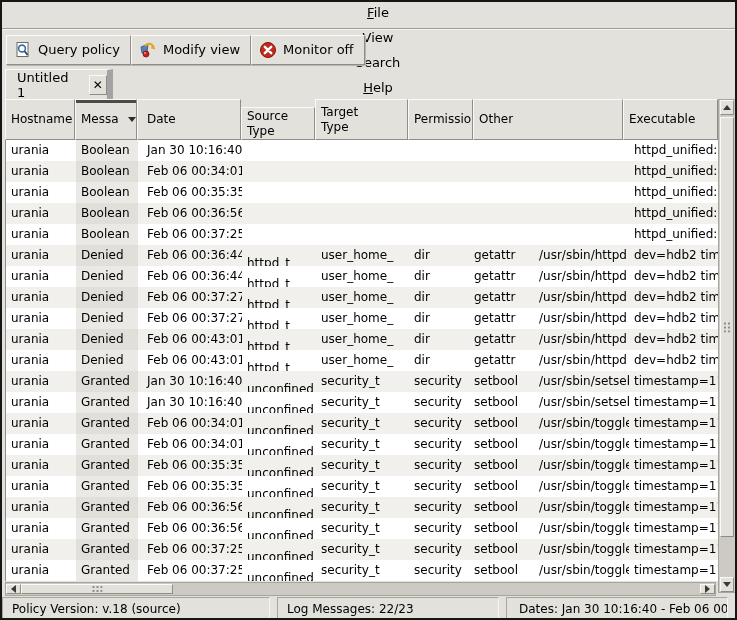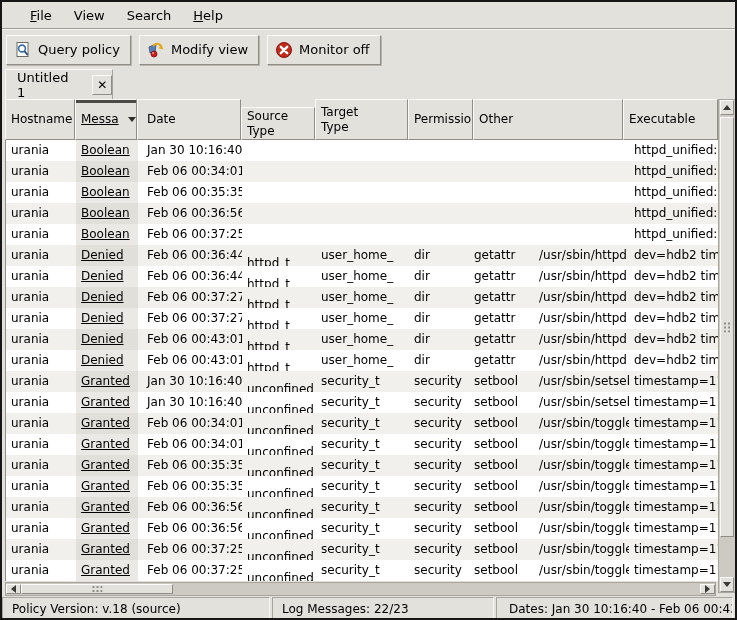--- a/index.html
+++ b/index.html
@@ -5,40 +5,40 @@
   * { margin:0; padding:0; box-sizing:border-box; }
   html,body { width:737px; height:620px; }
   body { font-family:"DejaVu Sans", sans-serif; font-size:12px; color:#000; }
 
   .window { position:relative; width:737px; height:620px; background:#e2e1dc;
             border:2px solid #161616; overflow:hidden; }
 
   
   .menubar { position:absolute; left:0; top:0; right:0; height:27px;
              display:flex; align-items:center; padding-left:19px; gap:4px;
-             border-bottom:1px solid #a09d96; box-shadow:0 1px 0 #f6f5f1; }
+             border-bottom:1px solid #a09d96; box-shadow:0 1px 0 #f6f5f1;flex-direction:column; }
   .menu-item { padding:3px 9px; font-size:13px; cursor:default; }
   .menu-item u { text-decoration:underline; }
 
   
   .toolbar { position:absolute; left:0; top:29px; right:0; height:37px;
              display:flex; align-items:center; padding-left:4px; }
   .tb-btn { height:30px; display:flex; align-items:center; gap:6px; padding:0 10px 0 7px;
-            margin-right:8px; background:#e2e1dc; font-size:13px;
+            background:#e2e1dc; font-size:13px;
             border-top:1px solid #fbfaf8; border-left:1px solid #fbfaf8;
             border-right:1px solid #8f8d85; border-bottom:1px solid #8f8d85;
             box-shadow:1px 1px 0 #b9b6b0; }
   .tb-icon { width:18px; height:18px; display:inline-flex; }
 
   
   .tabbar { position:absolute; left:0; top:66px; right:0; height:31px; }
   .tab { position:absolute; left:3px; bottom:0; width:108px; height:30px;
          background:#e2e1dc; display:flex; align-items:center;
          border-top:1px solid #fbfaf8; border-left:1px solid #fbfaf8;
-         border-right:1px solid #a3a3a3; padding-left:11px; }
+         border-right:6px solid #a3a3a3; padding-left:11px; }
   .tab-label { font-size:13px; }
   .tab-close { margin-left:13px; width:20px; height:20px; display:flex; align-items:center;
                justify-content:center; background:#e2e1dc; font-weight:bold; font-size:12px;
                border-top:1px solid #fbfaf8; border-left:1px solid #fbfaf8;
                border-right:1px solid #8f8d85; border-bottom:1px solid #8f8d85; cursor:default; }
 
   
   .thead { position:absolute; left:3px; top:97px; width:713px; height:41px; display:flex; }
   .th { background:#e2e1dc; display:flex; align-items:center; padding:2px 5px;
         border-top:1px solid #fbfaf8; border-left:1px solid #fbfaf8;
@@ -54,21 +54,21 @@
            background:#d946ef; overflow:hidden;
            border-left:1px solid #8f8d85; }
   .tr { display:flex; height:21px; }
   .tr.odd  { background:#ffffff; }
   .tr.even { background:#f1f0ec; }
   .td { padding:3px 5px 0 5px; white-space:nowrap; overflow:hidden; }
   .tr.odd  .td-sorted { background:#eae9e5; }
   .tr.even .td-sorted { background:#e0dfda; }
 
   .c-hostname    { width:70px;  flex:none; }
-  .c-message     { width:62px;  flex:none;text-decoration:underline; }
+  .c-message     { width:62px;  flex:none; }
   .c-date        { width:104px; flex:none; padding-left:9px; }
   .c-source_type { width:74px;  flex:none;margin-top:8px; }
   .c-target_type { width:93px;  flex:none; }
   .c-object_class{ width:60px;  flex:none; }
   .c-permission  { width:65px;  flex:none; }
   .c-executable  { width:95px;  flex:none; }
   .c-other       { flex:1; min-width:0; }
 
   
   .vscroll { position:absolute; left:716px; top:97px; width:18px; height:494px;
@@ -95,21 +95,21 @@
   .arr-right { border-top:4px solid transparent; border-bottom:4px solid transparent; border-left:5px solid #3a3935; }
   .grip { position:absolute; left:50%; top:50%; transform:translate(-50%,-50%);
           background-image:radial-gradient(circle, #8f8d85 1px, rgba(0,0,0,0) 1.2px);
           background-size:4px 4px; }
   .grip-v { width:8px; height:11px; }
   .grip-h { width:11px; height:8px; }
 
   
   .statusbar { position:absolute; left:0; top:595px; width:733px; height:23px; display:flex; }
   .status-sect { height:100%; display:flex; align-items:center; padding-left:9px;
-                 border:1px solid; border-color:#a8a59f #f6f5f1 #f6f5f1 #a8a59f; margin-right:2px;
+                 border:1px solid; border-color:#a8a59f #f6f5f1 #f6f5f1 #a8a59f; margin-right:7px;
                  white-space:nowrap; overflow:hidden; }
   .sect1 { width:268px; flex:none; }
   .sect2 { width:222px; flex:none; }
   .sect3 { flex:1; padding-left:12px; }
 </style>
 </head>
 <body>
 
 <div class="window">
 

